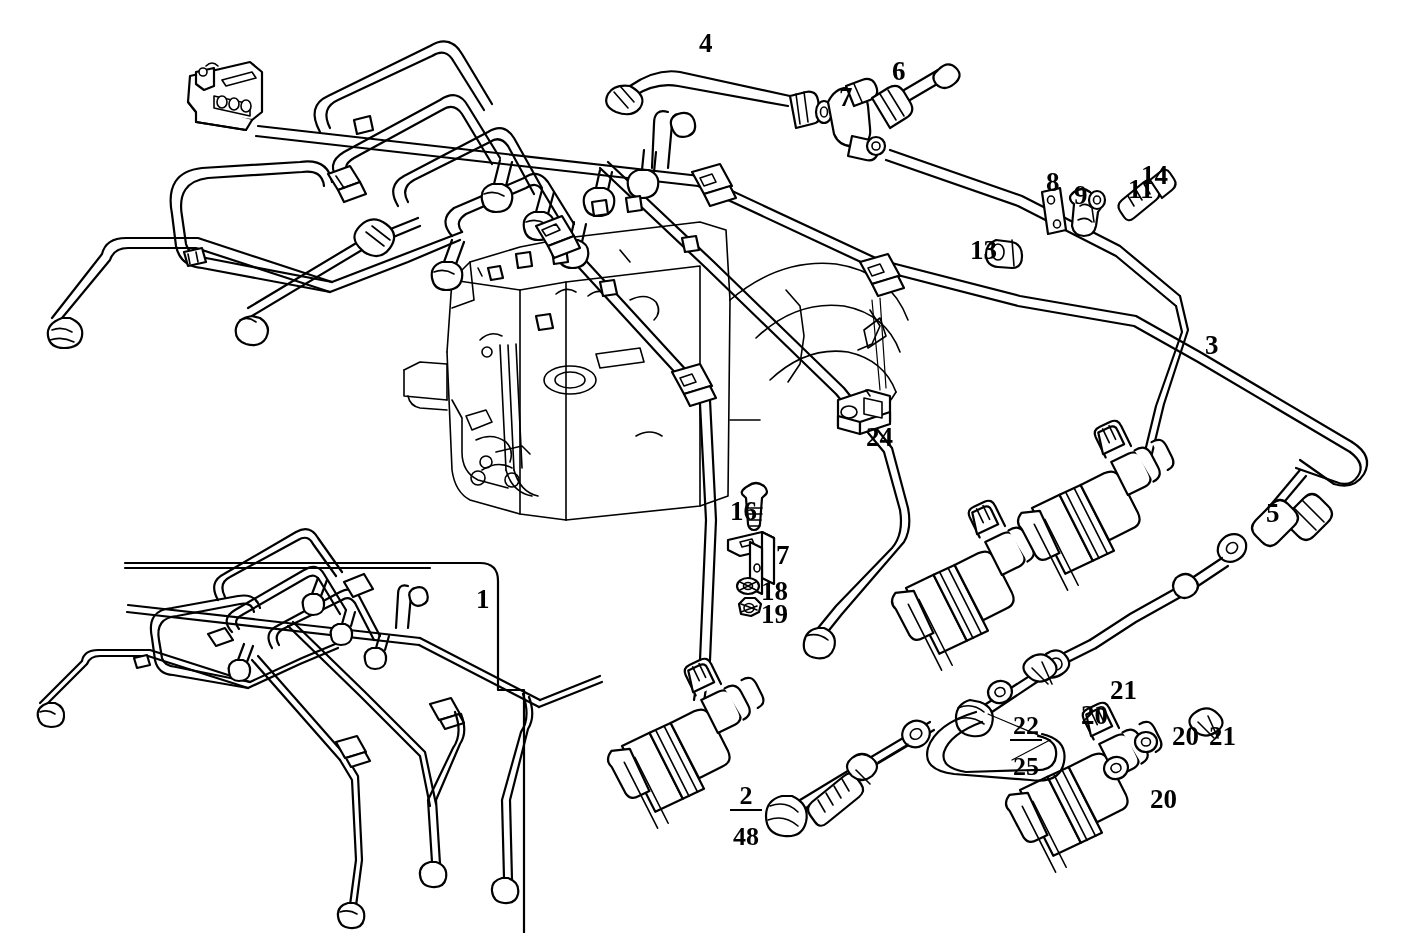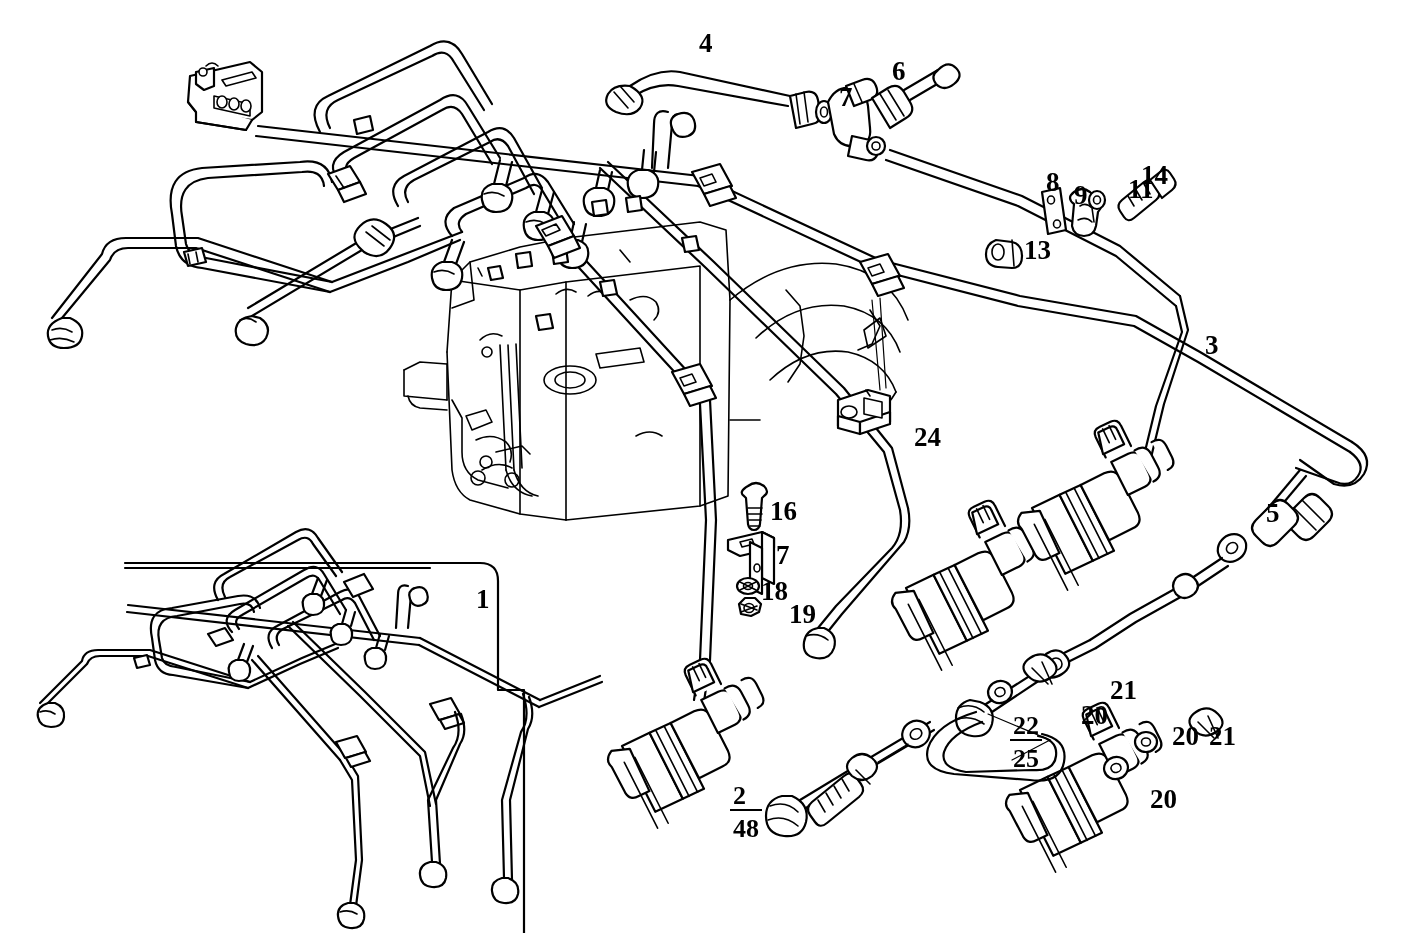--- a/index.html
+++ b/index.html
@@ -20,26 +20,26 @@
     color:#000;
     white-space:nowrap;
     user-select:none;
   }
   .frac{
     position:absolute;
     font-family:"Liberation Serif", serif;
     font-size:26px;
     font-weight:700;
     line-height:1.05;
-    text-align:left;
+    text-align:center;
     color:#000;
     user-select:none;
   }
   .frac .num{display:block;padding:0 3px;}
-  .frac .den{display:block;padding:4px 3px;border-top:2.5px solid #000;}
+  .frac .den{display:block;padding:12px 3px;border-top:2.5px solid #000;}
 </style>
 </head>
 <body>
 
 <div id="stage">
 
   <svg id="art" viewBox="0 0 1413 933" xmlns="http://www.w3.org/2000/svg">
     <defs>
       <style>
         .s  { fill:none; stroke:#000; stroke-width:2.2; stroke-linecap:round; stroke-linejoin:round; }
@@ -512,27 +512,27 @@
   </svg>
 
   <div class="lbl" style="left:152px;top:79px;"></div>
   <div class="lbl" style="left:699px;top:30px;">4</div>
   <div class="lbl" style="left:892px;top:58px;">6</div>
   <div class="lbl" style="left:839px;top:84px;">7</div>
   <div class="lbl" style="left:1046px;top:169px;">8</div>
   <div class="lbl" style="left:1074px;top:182px;">9</div>
   <div class="lbl" style="left:1090px;top:176px;margin-left:38px;">11</div>
   <div class="lbl" style="left:1113px;top:162px;margin-left:28px;">14</div>
-  <div class="lbl" style="left:1024px;top:237px;">13</div>
+  <div class="lbl" style="left:970px;top:237px;">13</div>
   <div class="lbl" style="left:1205px;top:332px;">3</div>
-  <div class="lbl" style="left:866px;top:424px;margin-left:48px;">24</div>
-  <div class="lbl" style="left:770px;top:498px;">16</div>
+  <div class="lbl" style="left:866px;top:424px;">24</div>
+  <div class="lbl" style="left:730px;top:498px;">16</div>
   <div class="lbl" style="left:776px;top:542px;">7</div>
   <div class="lbl" style="left:761px;top:578px;">18</div>
-  <div class="lbl" style="left:761px;top:601px;margin-left:28px;">19</div>
+  <div class="lbl" style="left:761px;top:601px;">19</div>
   <div class="lbl" style="left:1266px;top:500px;">5</div>
   <div class="lbl" style="left:476px;top:586px;">1</div>
   <div class="lbl" style="left:1110px;top:677px;">21</div>
   <div class="lbl" style="left:1081px;top:702px;">20</div>
   <div class="lbl" style="left:1209px;top:723px;">21</div>
   <div class="lbl" style="left:1172px;top:723px;">20</div>
   <div class="lbl" style="left:1150px;top:786px;">20</div>
 
   <div class="frac" style="left:730px;top:782px;">
     <span class="num">2</span>

